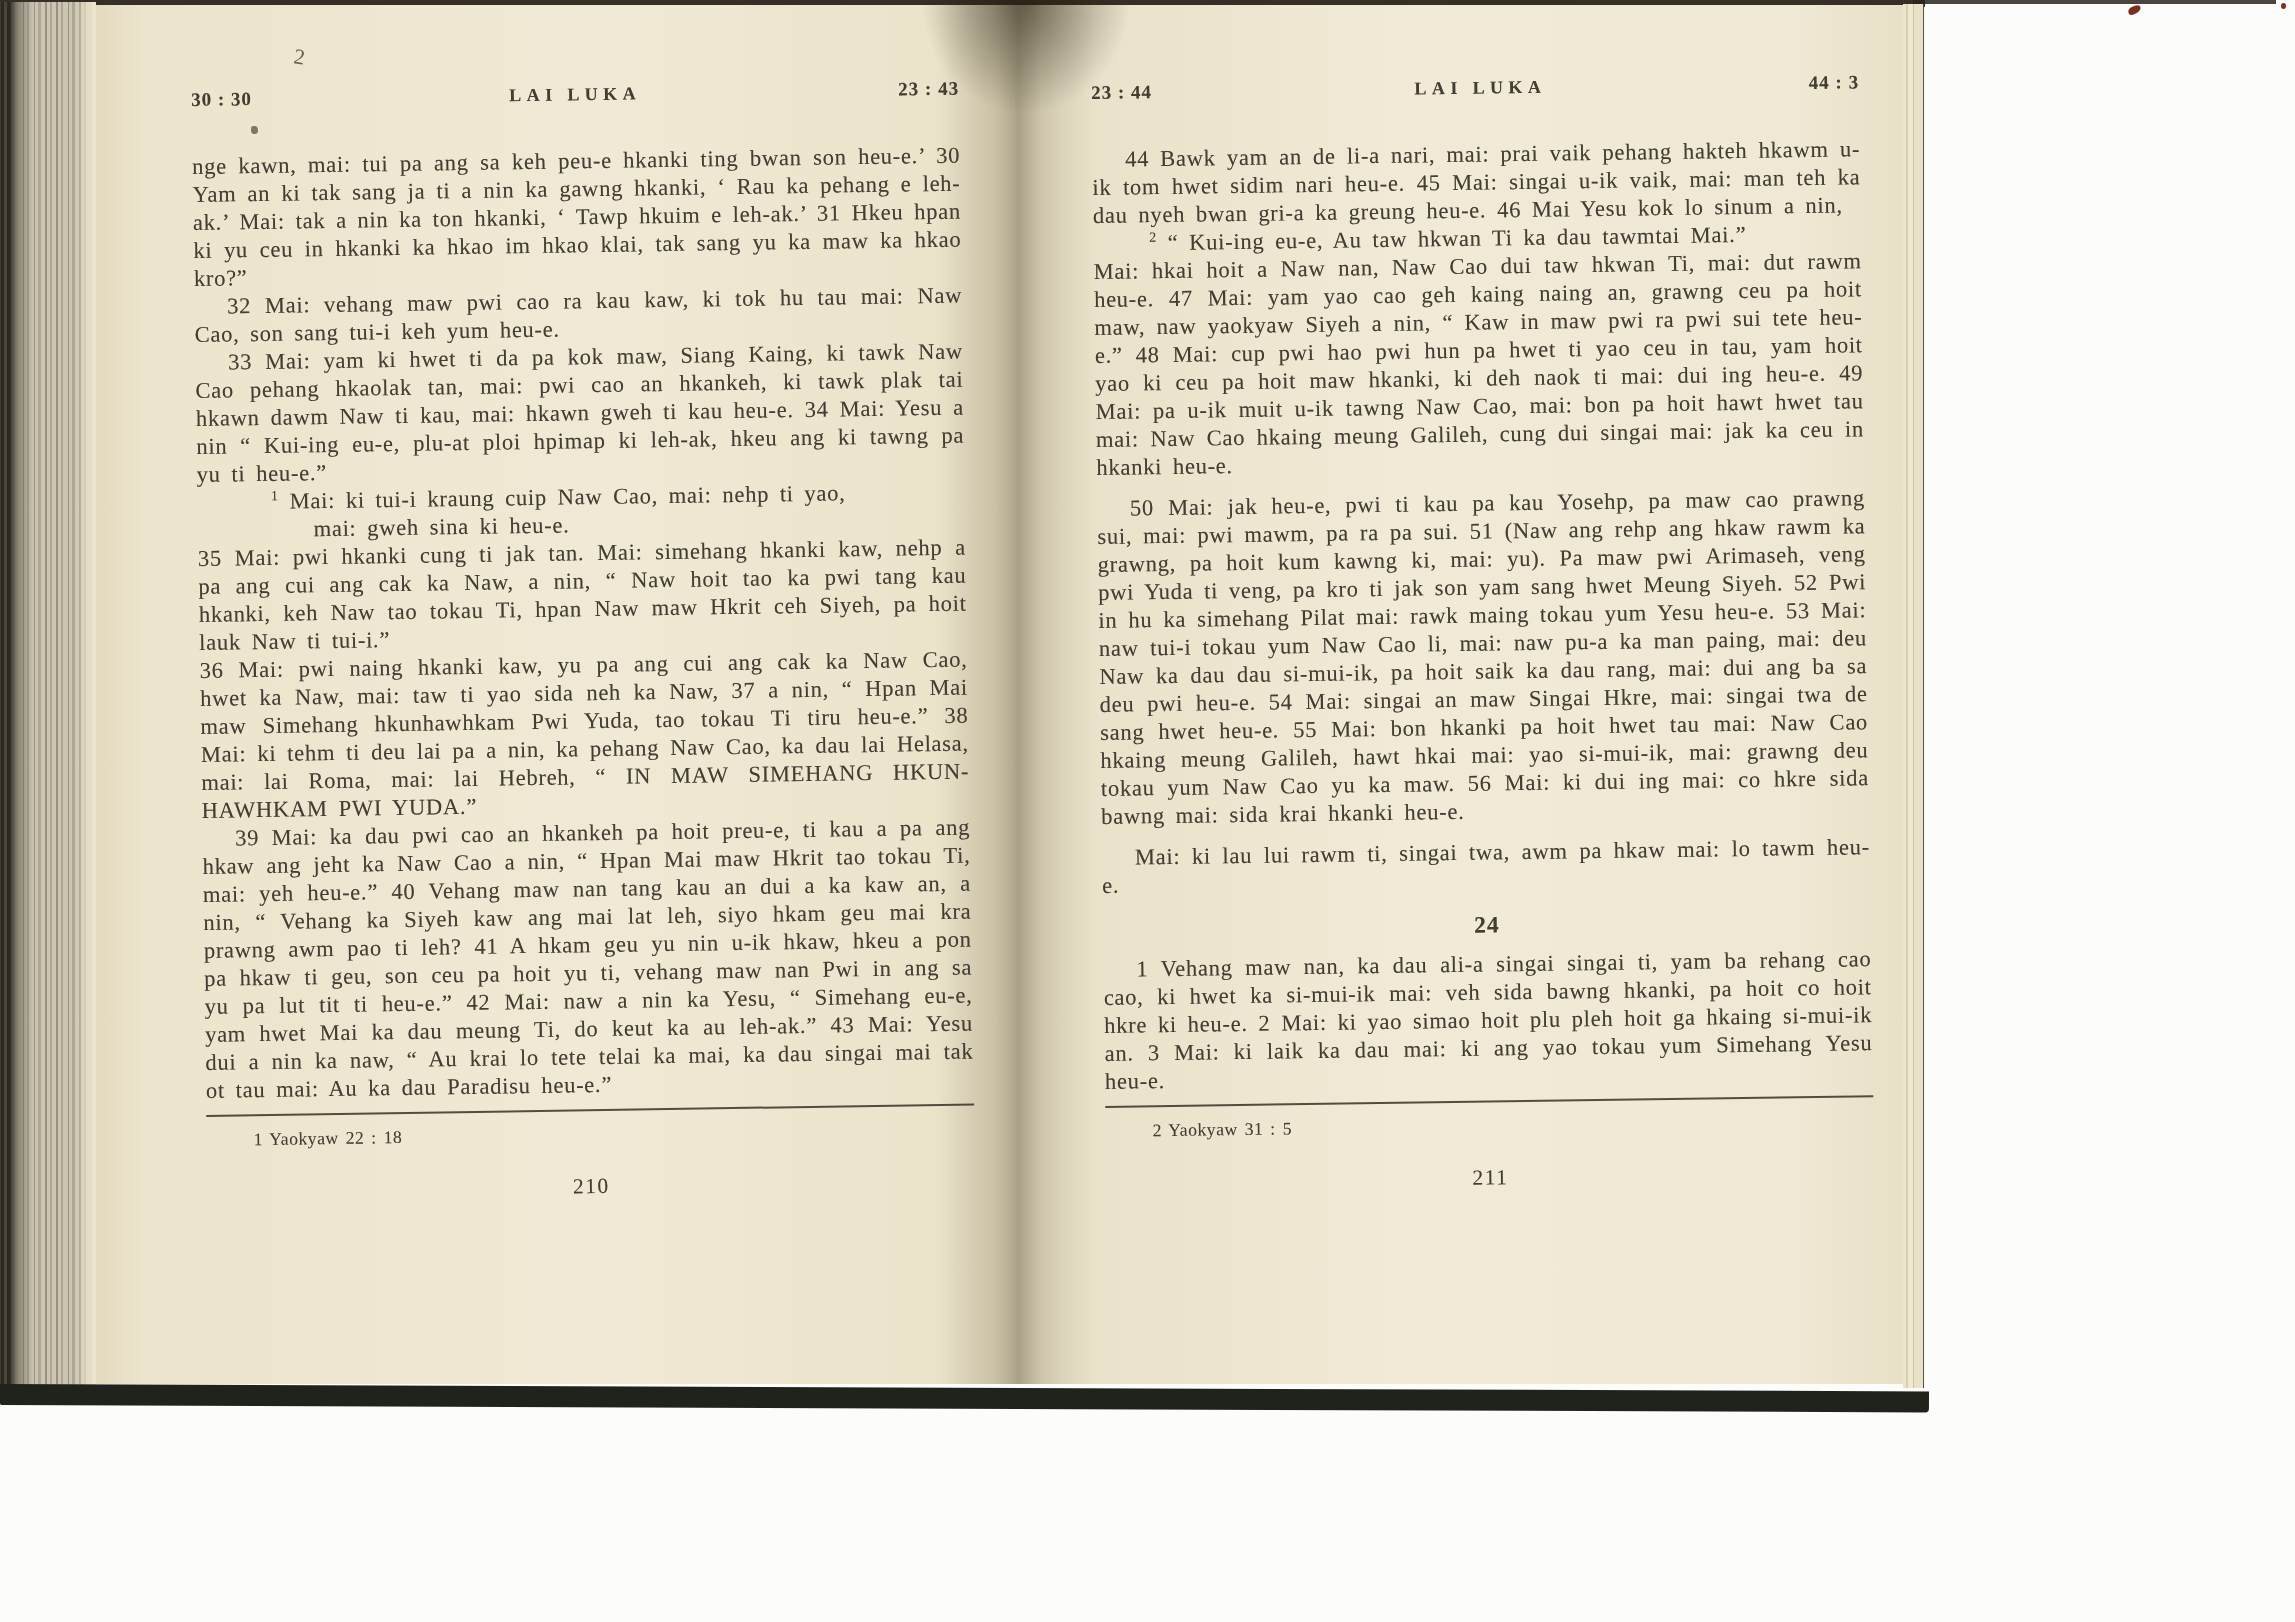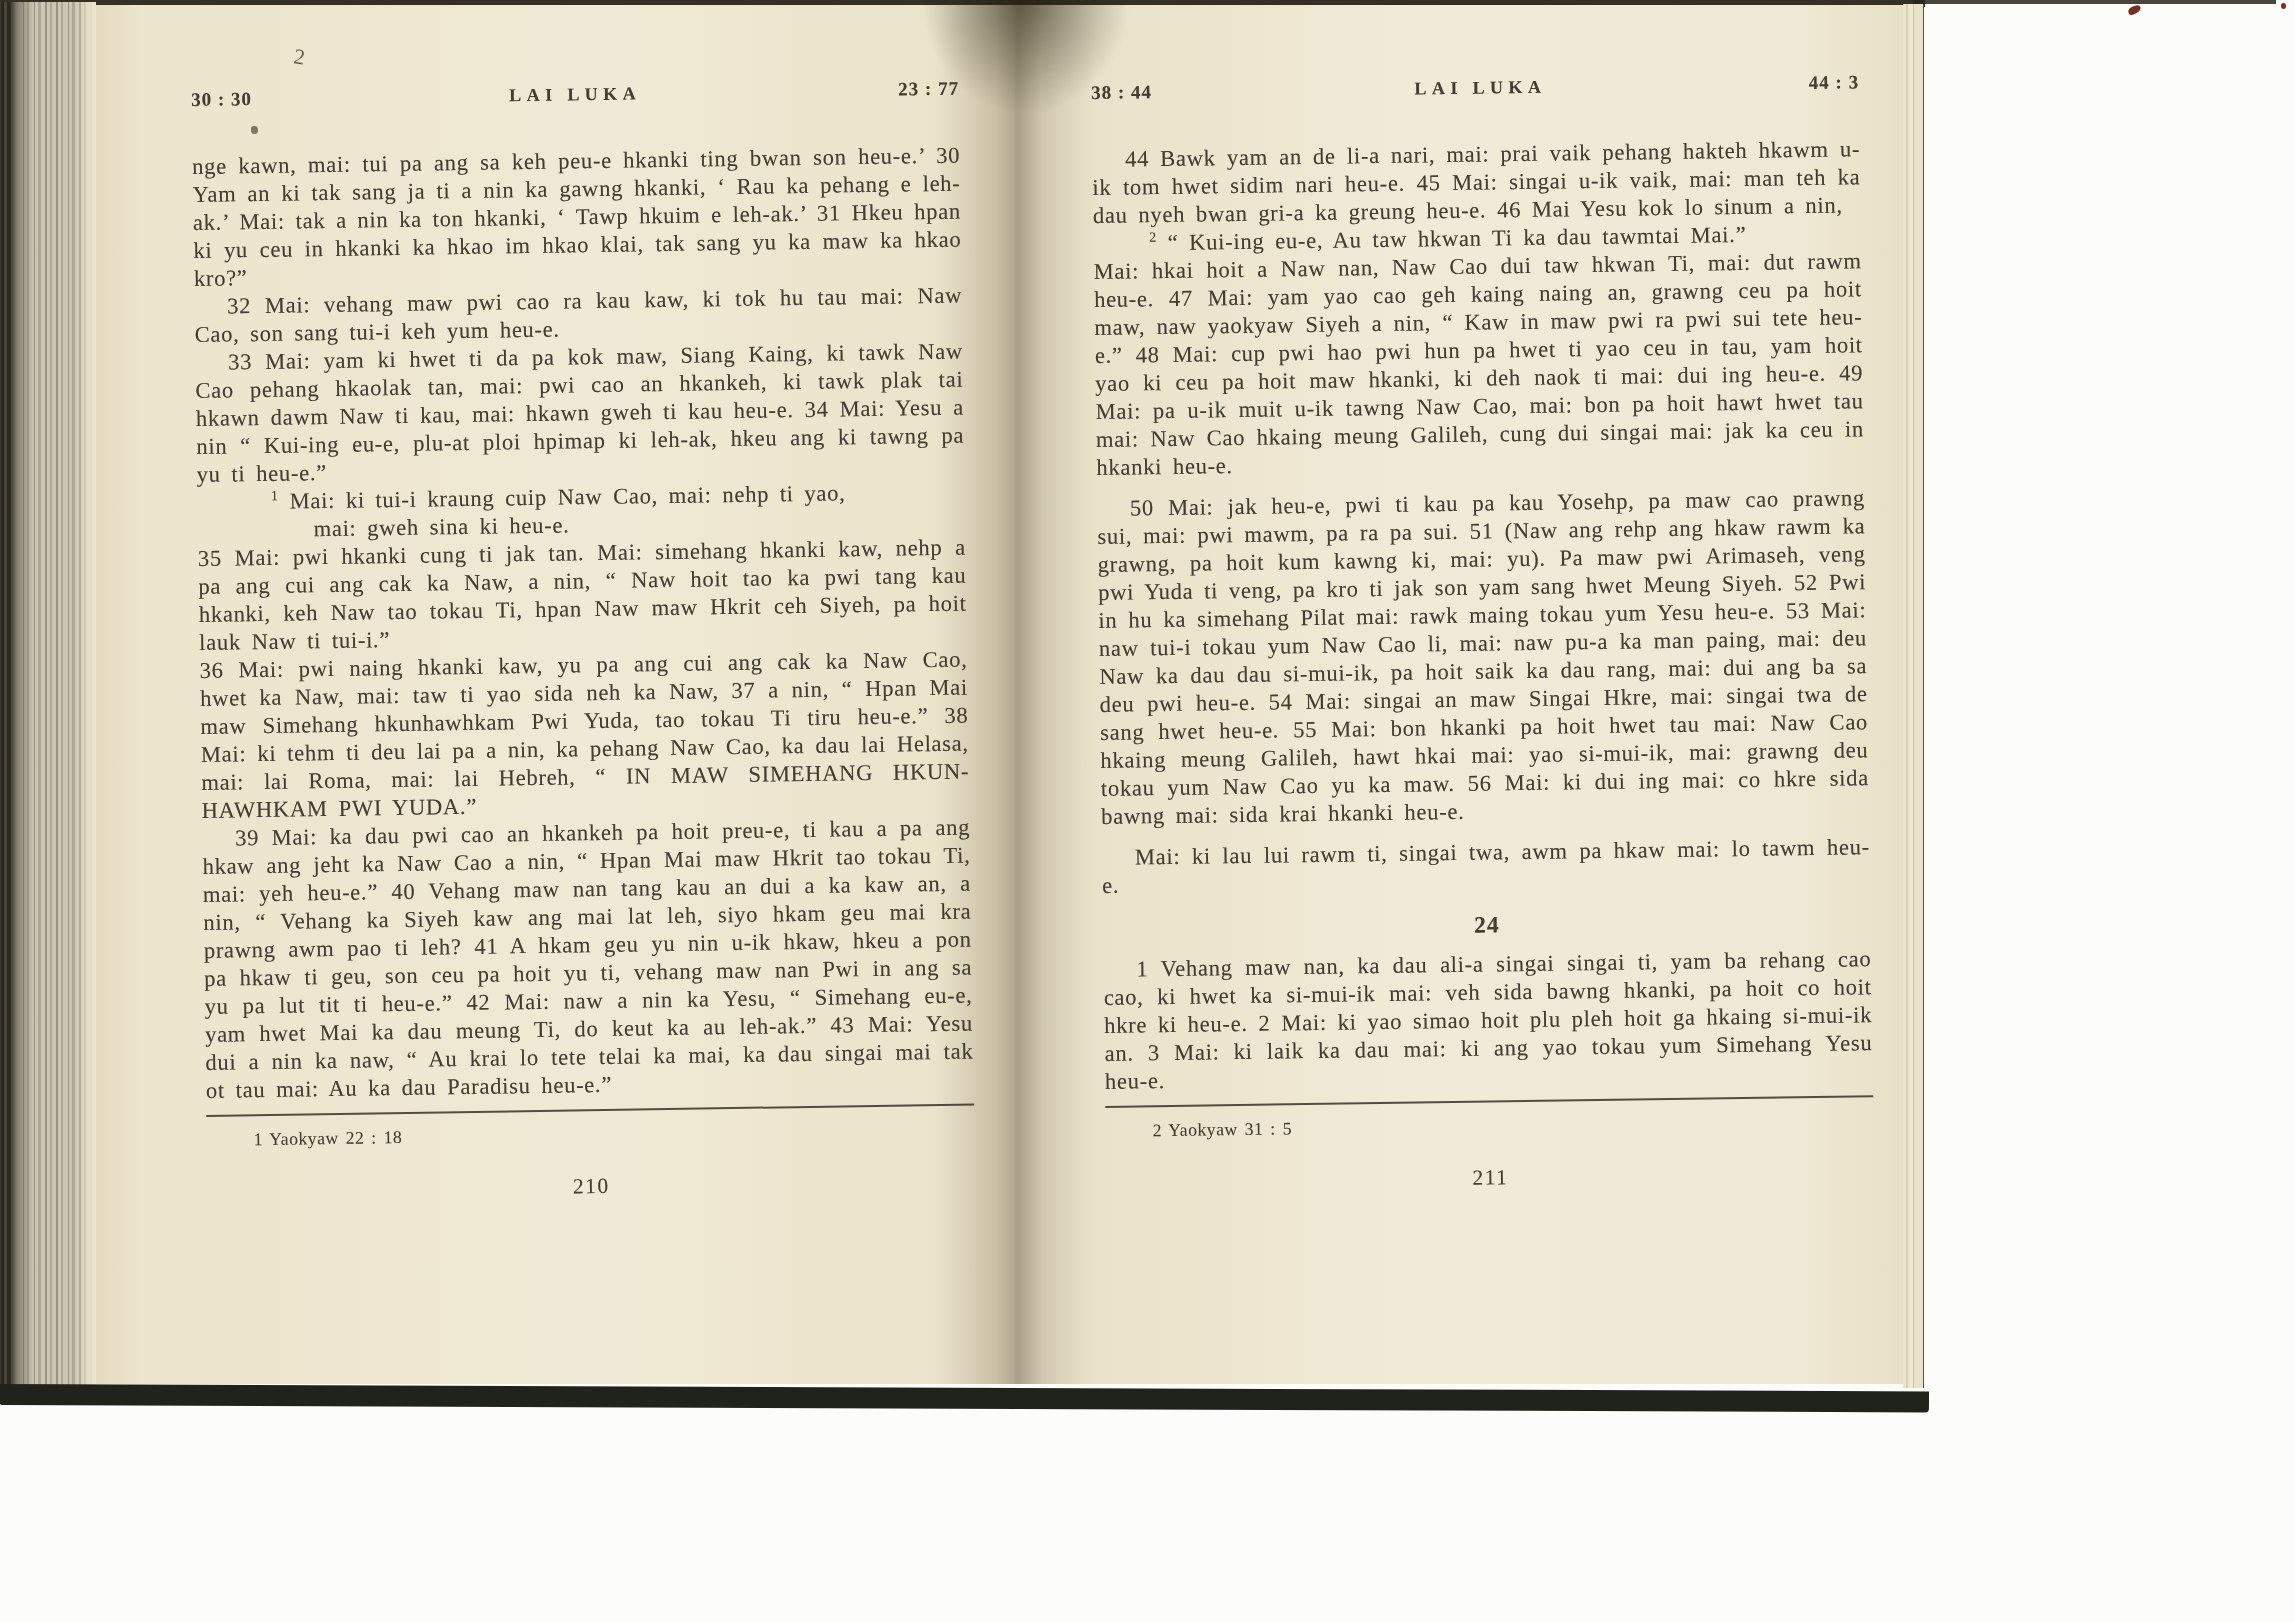--- a/index.html
+++ b/index.html
@@ -71,42 +71,42 @@
     <div class="right-page"></div>
     <div class="fore-edge"></div>
     <div class="gutter"></div>
     <div class="gutter-top"></div>
     <div class="cover-bottom"></div>
 
     <div class="col col-left">
       <div class="page-header">
         <span>30 : 30</span>
         <span class="title">LAI LUKA</span>
-        <span>23 : 77</span>
+        <span>23 : 43</span>
       </div>
       <div class="body">
         <p>nge kawn, mai: tui pa ang sa keh peu-e hkanki ting bwan son heu-e.’ 30 Yam an ki tak sang ja ti a nin ka gawng hkanki, ‘ Rau ka pehang e leh-ak.’ Mai: tak a nin ka ton hkanki, ‘ Tawp hkuim e leh-ak.’ 31 Hkeu hpan ki yu ceu in hkanki ka hkao im hkao klai, tak sang yu ka maw ka hkao kro?”</p>
         <p class="ind">32 Mai: vehang maw pwi cao ra kau kaw, ki tok hu tau mai: Naw Cao, son sang tui-i keh yum heu-e.</p>
         <p class="ind">33 Mai: yam ki hwet ti da pa kok maw, Siang Kaing, ki tawk Naw Cao pehang hkaolak tan, mai: pwi cao an hkankeh, ki tawk plak tai hkawn dawm Naw ti kau, mai: hkawn gweh ti kau heu-e. 34 Mai: Yesu a nin “ Kui-ing eu-e, plu-at ploi hpimap ki leh-ak, hkeu ang ki tawng pa yu ti heu-e.”</p>
         <div class="note">
           <div><sup>1</sup> <span>Mai: ki tui-i kraung cuip Naw Cao, mai: nehp ti yao,</span></div>
           <div class="l2">mai: gweh sina ki heu-e.</div>
         </div>
         <p>35 Mai: pwi hkanki cung ti jak tan. Mai: simehang hkanki kaw, nehp a pa ang cui ang cak ka Naw, a nin, “ Naw hoit tao ka pwi tang kau hkanki, keh Naw tao tokau Ti, hpan Naw maw Hkrit ceh Siyeh, pa hoit lauk Naw ti tui-i.”</p>
         <p>36 Mai: pwi naing hkanki kaw, yu pa ang cui ang cak ka Naw Cao, hwet ka Naw, mai: taw ti yao sida neh ka Naw, 37 a nin, “ Hpan Mai maw Simehang hkunhawhkam Pwi Yuda, tao tokau Ti tiru heu-e.” 38 Mai: ki tehm ti deu lai pa a nin, ka pehang Naw Cao, ka dau lai Helasa, mai: lai Roma, mai: lai Hebreh, “ IN MAW SIMEHANG HKUN-HAWHKAM PWI YUDA.”</p>
         <p class="ind">39 Mai: ka dau pwi cao an hkankeh pa hoit preu-e, ti kau a pa ang hkaw ang jeht ka Naw Cao a nin, “ Hpan Mai maw Hkrit tao tokau Ti, mai: yeh heu-e.” 40 Vehang maw nan tang kau an dui a ka kaw an, a nin, “ Vehang ka Siyeh kaw ang mai lat leh, siyo hkam geu mai kra prawng awm pao ti leh? 41 A hkam geu yu nin u-ik hkaw, hkeu a pon pa hkaw ti geu, son ceu pa hoit yu ti, vehang maw nan Pwi in ang sa yu pa lut tit ti heu-e.” 42 Mai: naw a nin ka Yesu, “ Simehang eu-e, yam hwet Mai ka dau meung Ti, do keut ka au leh-ak.” 43 Mai: Yesu dui a nin ka naw, “ Au krai lo tete telai ka mai, ka dau singai mai tak ot tau mai: Au ka dau Paradisu heu-e.”</p>
       </div>
       <div class="rule"></div>
       <div class="footnote">1 Yaokyaw 22 : 18</div>
       <div class="pageno">210</div>
     </div>
 
     <div class="col col-right">
       <div class="page-header">
-        <span>38 : 44</span>
+        <span>23 : 44</span>
         <span class="title">LAI LUKA</span>
         <span>44 : 3</span>
       </div>
       <div class="body">
         <p class="ind">44 Bawk yam an de li-a nari, mai: prai vaik pehang hakteh hkawm u-ik tom hwet sidim nari heu-e. 45 Mai: singai u-ik vaik, mai: man teh ka dau nyeh bwan gri-a ka greung heu-e. 46 Mai Yesu kok lo sinum a nin,</p>
         <div class="quote"><sup>2</sup> <span>“ Kui-ing eu-e, Au taw hkwan Ti ka dau tawmtai Mai.”</span></div>
         <p>Mai: hkai hoit a Naw nan, Naw Cao dui taw hkwan Ti, mai: dut rawm heu-e. 47 Mai: yam yao cao geh kaing naing an, grawng ceu pa hoit maw, naw yaokyaw Siyeh a nin, “ Kaw in maw pwi ra pwi sui tete heu-e.” 48 Mai: cup pwi hao pwi hun pa hwet ti yao ceu in tau, yam hoit yao ki ceu pa hoit maw hkanki, ki deh naok ti mai: dui ing heu-e. 49 Mai: pa u-ik muit u-ik tawng Naw Cao, mai: bon pa hoit hawt hwet tau mai: Naw Cao hkaing meung Galileh, cung dui singai mai: jak ka ceu in hkanki heu-e.</p>
         <p class="ind gap">50 Mai: jak heu-e, pwi ti kau pa kau Yosehp, pa maw cao prawng sui, mai: pwi mawm, pa ra pa sui. 51 (Naw ang rehp ang hkaw rawm ka grawng, pa hoit kum kawng ki, mai: yu). Pa maw pwi Arimaseh, veng pwi Yuda ti veng, pa kro ti jak son yam sang hwet Meung Siyeh. 52 Pwi in hu ka simehang Pilat mai: rawk maing tokau yum Yesu heu-e. 53 Mai: naw tui-i tokau yum Naw Cao li, mai: naw pu-a ka man paing, mai: deu Naw ka dau dau si-mui-ik, pa hoit saik ka dau rang, mai: dui ang ba sa deu pwi heu-e. 54 Mai: singai an maw Singai Hkre, mai: singai twa de sang hwet heu-e. 55 Mai: bon hkanki pa hoit hwet tau mai: Naw Cao hkaing meung Galileh, hawt hkai mai: yao si-mui-ik, mai: grawng deu tokau yum Naw Cao yu ka maw. 56 Mai: ki dui ing mai: co hkre sida bawng mai: sida krai hkanki heu-e.</p>
         <p class="ind gap">Mai: ki lau lui rawm ti, singai twa, awm pa hkaw mai: lo tawm heu-e.</p>
         <div class="chapter">24</div>

